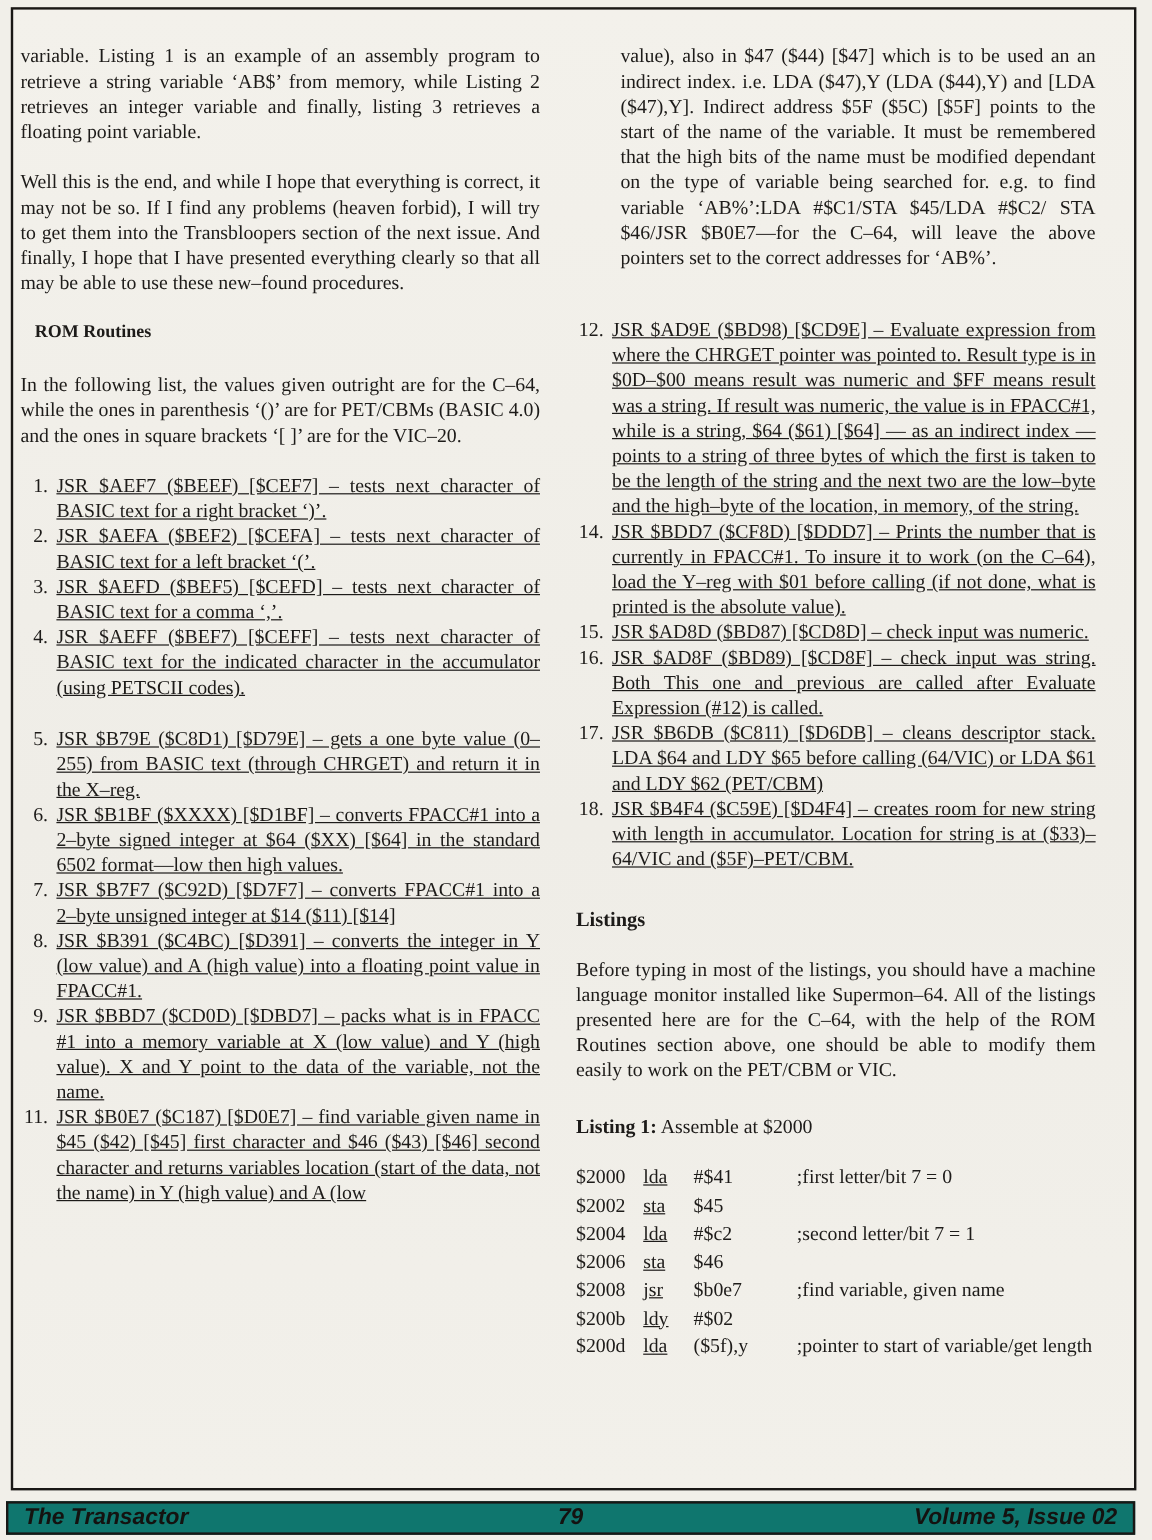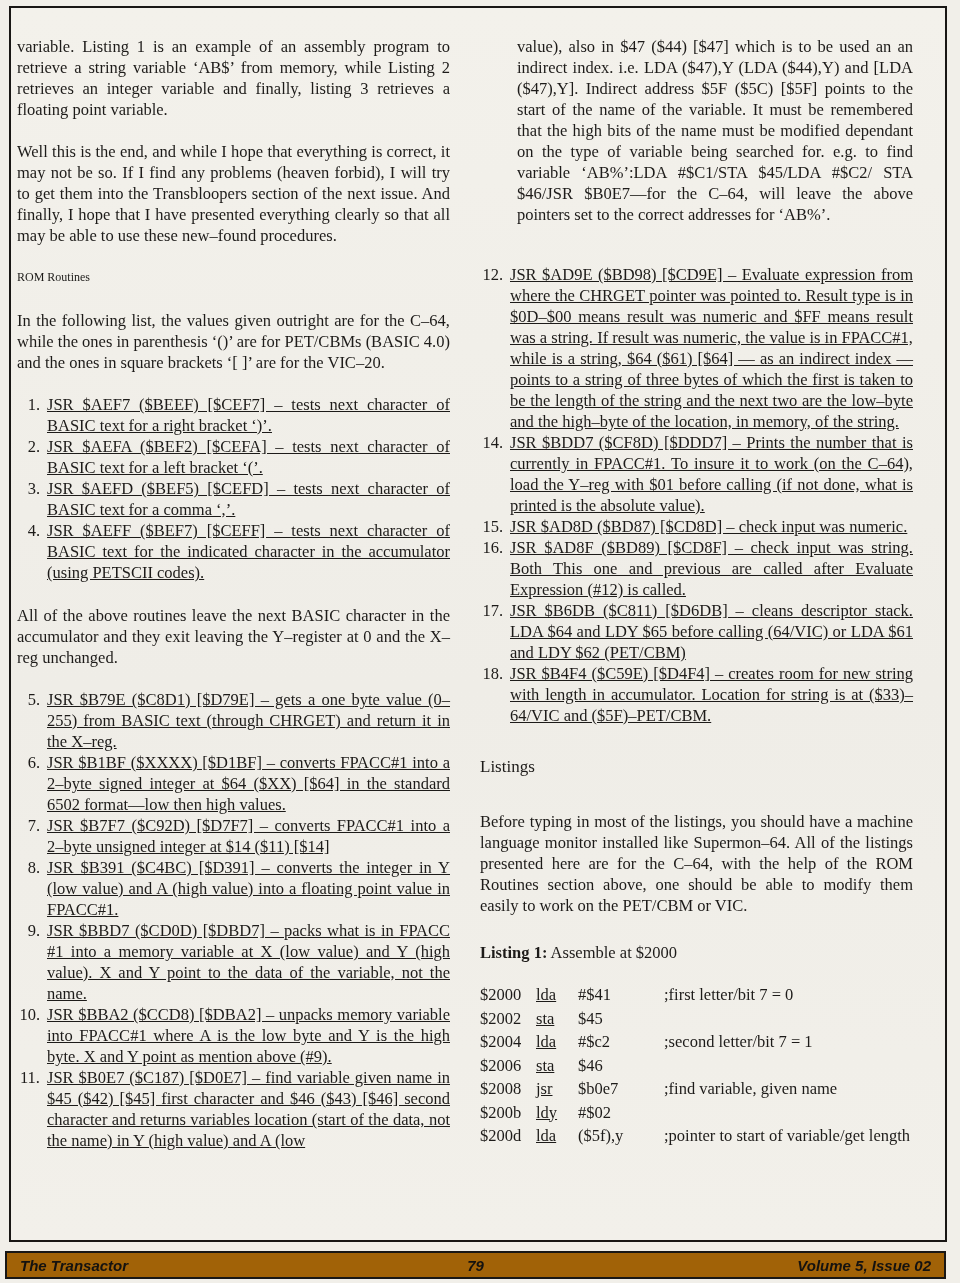--- a/index.html
+++ b/index.html
@@ -11,47 +11,47 @@
     -webkit-font-smoothing:antialiased;
   }
   .content-box{
     position:absolute;left:9px;top:6px;width:938px;height:1236px;
     border:2px solid #191715;box-sizing:border-box;
     background:linear-gradient(180deg,#f3f1eb 0%,#efede7 55%,#f2f0ea 100%);
   }
   .columns{display:flex;gap:30px;padding:28px 21px 0 6px;}
   .col{width:433px;font-size:16.5px;line-height:21px;}
   .col p{margin:0 0 21px 0;text-align:justify;}
-  .heading{font-weight:normal;font-size:12px;margin:8px 0 22px 0;}
+  .heading{font-weight:bold;font-size:15px;margin:8px 0 22px 12px;}
   .list{margin:0 0 22px 0;}
   .li{display:flex;margin:0;}
   .li .num{flex:0 0 30px;text-align:right;padding-right:7px;box-sizing:border-box;}
   .li .txt{flex:1;text-align:justify;text-decoration:underline;}
   .cont-para{padding-left:37px;text-align:justify;margin:0 0 0 0;}
   .listing-title{margin:26px 0 20px 0;}
   .listing-title b{font-weight:bold;}
   .code{margin-top:0;}
   .code-line{display:flex;line-height:23.5px;white-space:pre;}
   .code-line .addr{flex:0 0 56px;}
   .code-line .op{flex:0 0 42px;text-decoration:underline;}
   .code-line .arg{flex:0 0 86px;}
   .code-line .cmt{flex:1;}
   .footer-bar{
     position:absolute;left:5px;top:1251px;width:941px;height:28px;
     border:2px solid #191715;box-sizing:border-box;
     display:flex;align-items:center;
     font-family:"Liberation Sans","DejaVu Sans",sans-serif;
-    font-weight:bold;font-style:italic;font-size:15px;color:#141210;
-    background:#a16207;
+    font-weight:bold;font-style:italic;font-size:19px;color:#141210;
+    background:#0f766e;
   }
   .footer-left{margin-left:13px;}
   .footer-center{position:absolute;left:50%;transform:translateX(-50%);}
   .footer-right{margin-left:auto;margin-right:13px;}
   .gap-after-cont{height:18px;}
-  .heading-listings{font-weight:normal;font-size:17px;margin:30px 0 34px 0;}
+  .heading-listings{font-weight:bold;font-size:17px;margin:30px 0 20px 0;}
 </style>
 </head>
 <body>
 
 <div class="content-box">
   <div class="columns">
 
     <div class="col">
       <p>variable. Listing 1 is an example of an assembly program to retrieve a string variable ‘AB$’ from memory, while Listing 2 retrieves an integer variable and finally, listing 3 retrieves a floating point variable.</p>
       <p>Well this is the end, and while I hope that everything is correct, it may not be so. If I find any problems (heaven forbid), I will try to get them into the Transbloopers section of the next issue. And finally, I hope that I have presented everything clearly so that all may be able to use these new–found procedures.</p>
@@ -70,21 +70,20 @@
         <div class="li">
           <span class="num">3.</span>
           <span class="txt">JSR $AEFD ($BEF5) [$CEFD] – tests next character of BASIC text for a comma ‘,’.</span>
         </div>
         <div class="li">
           <span class="num">4.</span>
           <span class="txt">JSR $AEFF ($BEF7) [$CEFF] – tests next character of BASIC text for the indicated character in the accumulator (using PETSCII codes).</span>
         </div>
       </div>
 
-      <p>All of the above routines leave the next BASIC character in the accumulator and they exit leaving the Y–register at 0 and the X–reg unchanged.</p>
 
       <div class="list">
         <div class="li">
           <span class="num">5.</span>
           <span class="txt">JSR $B79E ($C8D1) [$D79E] – gets a one byte value (0–255) from BASIC text (through CHRGET) and return it in the X–reg.</span>
         </div>
         <div class="li">
           <span class="num">6.</span>
           <span class="txt">JSR $B1BF ($XXXX) [$D1BF] – converts FPACC#1 into a 2–byte signed integer at $64 ($XX) [$64] in the standard 6502 format—low then high values.</span>
         </div>
@@ -92,24 +91,20 @@
           <span class="num">7.</span>
           <span class="txt">JSR $B7F7 ($C92D) [$D7F7] – converts FPACC#1 into a 2–byte unsigned integer at $14 ($11) [$14]</span>
         </div>
         <div class="li">
           <span class="num">8.</span>
           <span class="txt">JSR $B391 ($C4BC) [$D391] – converts the integer in Y (low value) and A (high value) into a floating point value in FPACC#1.</span>
         </div>
         <div class="li">
           <span class="num">9.</span>
           <span class="txt">JSR $BBD7 ($CD0D) [$DBD7] – packs what is in FPACC #1 into a memory variable at X (low value) and Y (high value). X and Y point to the data of the variable, not the name.</span>
-        </div>
-        <div class="li">
-          <span class="num">10.</span>
-          <span class="txt">JSR $BBA2 ($CCD8) [$DBA2] – unpacks memory variable into FPACC#1 where A is the low byte and Y is the high byte. X and Y point as mention above (#9).</span>
         </div>
         <div class="li">
           <span class="num">11.</span>
           <span class="txt">JSR $B0E7 ($C187) [$D0E7] – find variable given name in $45 ($42) [$45] first character and $46 ($43) [$46] second character and returns variables location (start of the data, not the name) in Y (high value) and A (low</span>
         </div>
       </div>
     </div>
 
     <div class="col">
       <p class="cont-para">value), also in $47 ($44) [$47] which is to be used an an indirect index. i.e. LDA ($47),Y (LDA ($44),Y) and [LDA ($47),Y]. Indirect address $5F ($5C) [$5F] points to the start of the name of the variable. It must be remembered that the high bits of the name must be modified dependant on the type of variable being searched for. e.g. to find variable ‘AB%’:LDA #$C1/STA $45/LDA #$C2/ STA $46/JSR $B0E7—for the C–64, will leave the above pointers set to the correct addresses for ‘AB%’.</p>

